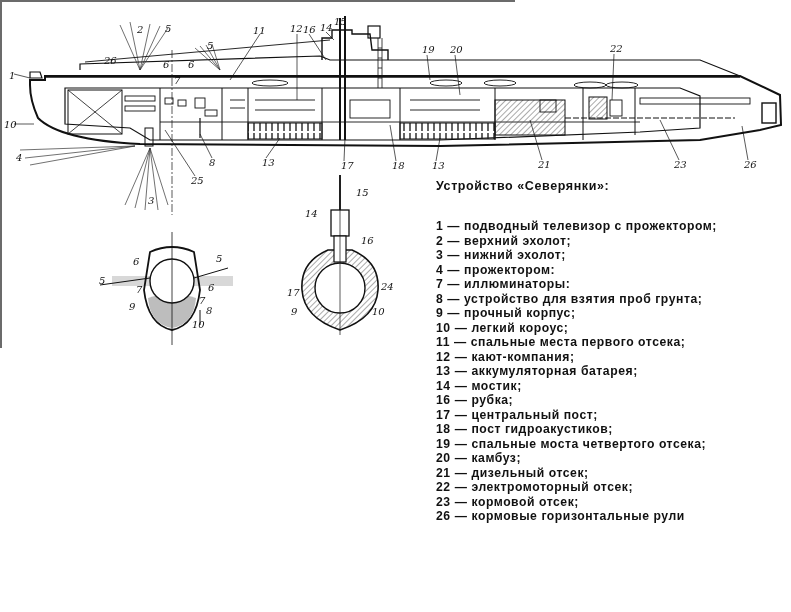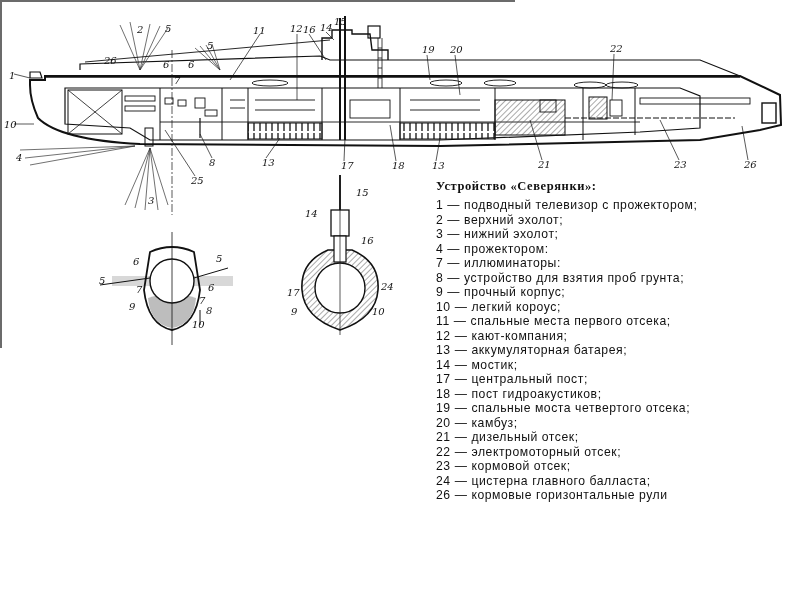--- a/index.html
+++ b/index.html
@@ -3,23 +3,23 @@
   <meta charset="utf-8">
   <style>
     html, body { margin: 0; padding: 0; background: #ffffff; }
     body { width: 791px; height: 612px; position: relative; overflow: hidden;
            font-family: "Liberation Sans", sans-serif; color: #111; }
     .frame-top { position: absolute; left: 0; top: 0; width: 515px; height: 2px; background: #6b6b6b; }
     .frame-left { position: absolute; left: 0; top: 0; width: 2px; height: 348px; background: #6b6b6b; }
     svg.diagram { position: absolute; left: 0; top: 0; }
     svg text.callout { font-family: "DejaVu Serif", serif; font-style: italic; font-size: 10px; fill: #111; }
     .legend { position: absolute; left: 436px; top: 179px; width: 350px; }
-    .legend-title { font-weight: bold; font-size: 12.5px; letter-spacing: 0.6px; margin: 0 0 4px 0; font-family: Liberation Serif, serif; }
+    .legend-title { font-weight: bold; font-size: 12.5px; letter-spacing: 0.6px; margin: 0 0 26px 0; }
     .legend-list { list-style: none; margin: 0; padding: 0; }
-    .legend-item { font-weight: normal; font-size: 12.2px; letter-spacing: 0.55px; line-height: 14.5px; white-space: nowrap; }
+    .legend-item { font-weight: bold; font-size: 12.2px; letter-spacing: 0.55px; line-height: 14.5px; white-space: nowrap; }
     .legend-item .num { display: inline; }
     .legend-item .dash { display: inline; margin: 0 4px; }
   </style>
 </head>
 <body>
 
 <div class="frame-top"></div>
 <div class="frame-left"></div>
 
 <svg class="diagram" width="791" height="612" viewBox="0 0 791 612">
@@ -250,23 +250,23 @@
       <li class="legend-item"><span class="num">3</span><span class="dash">—</span><span class="text">нижний эхолот;</span></li>
       <li class="legend-item"><span class="num">4</span><span class="dash">—</span><span class="text">прожектором:</span></li>
       <li class="legend-item"><span class="num">7</span><span class="dash">—</span><span class="text">иллюминаторы:</span></li>
       <li class="legend-item"><span class="num">8</span><span class="dash">—</span><span class="text">устройство для взятия проб грунта;</span></li>
       <li class="legend-item"><span class="num">9</span><span class="dash">—</span><span class="text">прочный корпус;</span></li>
       <li class="legend-item"><span class="num">10</span><span class="dash">—</span><span class="text">легкий короус;</span></li>
       <li class="legend-item"><span class="num">11</span><span class="dash">—</span><span class="text">спальные места первого отсека;</span></li>
       <li class="legend-item"><span class="num">12</span><span class="dash">—</span><span class="text">кают-компания;</span></li>
       <li class="legend-item"><span class="num">13</span><span class="dash">—</span><span class="text">аккумуляторная батарея;</span></li>
       <li class="legend-item"><span class="num">14</span><span class="dash">—</span><span class="text">мостик;</span></li>
+      <li class="legend-item"><span class="num">16</span><span class="dash">—</span><span class="text">рубка;</span></li>
       <li class="legend-item"><span class="num">17</span><span class="dash">—</span><span class="text">центральный пост;</span></li>
       <li class="legend-item"><span class="num">18</span><span class="dash">—</span><span class="text">пост гидроакустиков;</span></li>
       <li class="legend-item"><span class="num">19</span><span class="dash">—</span><span class="text">спальные моста четвертого отсека;</span></li>
       <li class="legend-item"><span class="num">20</span><span class="dash">—</span><span class="text">камбуз;</span></li>
       <li class="legend-item"><span class="num">21</span><span class="dash">—</span><span class="text">дизельный отсек;</span></li>
       <li class="legend-item"><span class="num">22</span><span class="dash">—</span><span class="text">электромоторный отсек;</span></li>
       <li class="legend-item"><span class="num">23</span><span class="dash">—</span><span class="text">кормовой отсек;</span></li>
-      <li class="legend-item"><span class="num">24</span><span class="dash">—</span><span class="text">цистерна главного балласта;</span></li>
       <li class="legend-item"><span class="num">26</span><span class="dash">—</span><span class="text">кормовые горизонтальные рули</span></li>
     </ul>
 </div>
 
 </body></html>

